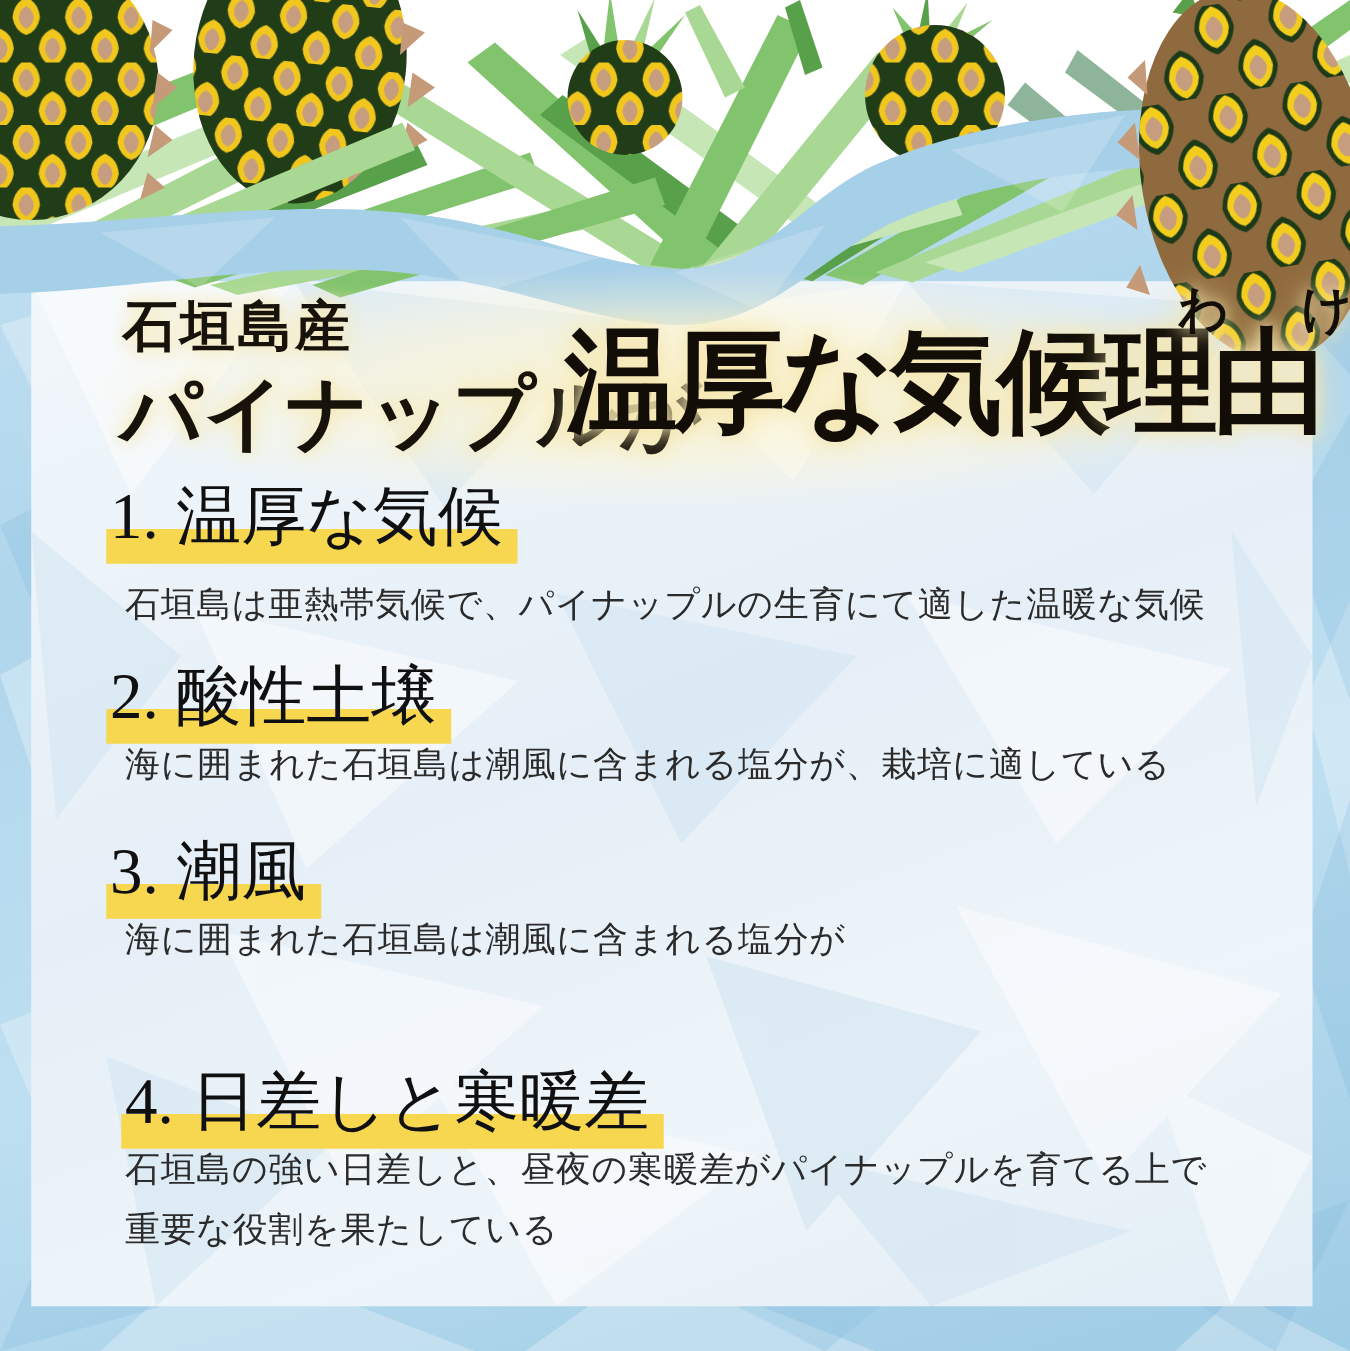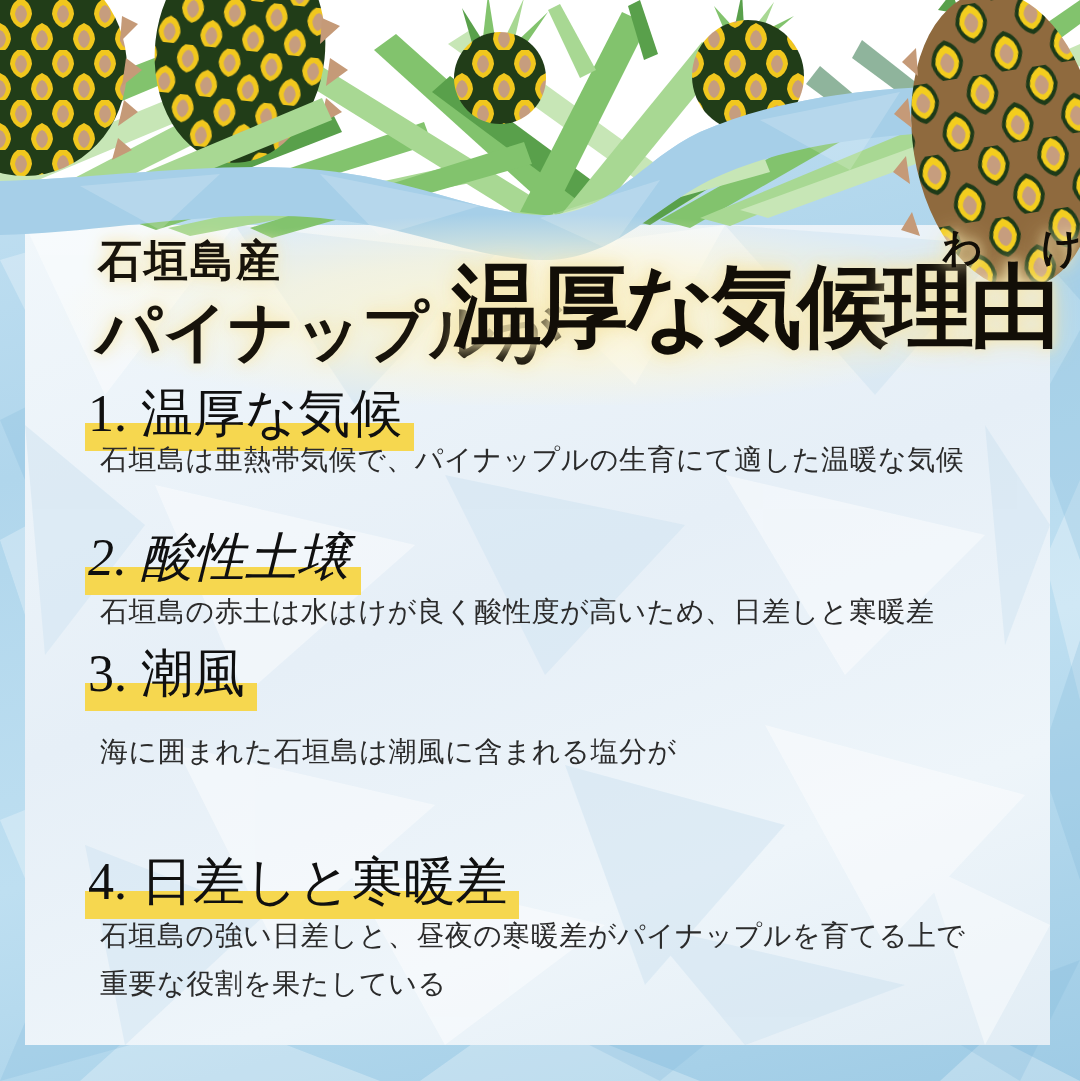--- a/index.html
+++ b/index.html
@@ -28,24 +28,24 @@
   .rb-wrap{position:relative;display:inline-block;}
   .furi{position:absolute;left:0;right:0;top:-34px;text-align:center;font-size:40px;
         font-weight:600;letter-spacing:58px;text-indent:58px;line-height:1;}
   .sec-h{position:absolute;left:85px;font-family:var(--serif);font-weight:500;
          font-size:52px;line-height:1;color:#101010;white-space:nowrap;text-align:center;}
   .hl{background:linear-gradient(to bottom,rgba(0,0,0,0) 58%,#f6d74f 58%);
       padding:0 12px 9px 3px;}
   .sec-h .num{margin-right:14px;}
   .sec-b{position:absolute;left:100px;font-family:var(--sans);font-size:28px;
          line-height:48px;color:#2b2b2b;letter-spacing:0.5px;white-space:nowrap;}
-  .s1h{top:388px;} .s1b{top:436px;}
-  .s2h{top:532px;font-style:italic;} .s2b{top:588px;}
-  .s3h{top:648px;} .s3b{top:728px;}
-  .s4h{top:856px;} .s4b{top:912px;}
+  .s1h{top:388px;} .s1b{top:460px;}
+  .s2h{top:532px;} .s2b{top:588px;}
+  .s3h{top:672px;} .s3b{top:728px;}
+  .s4h{top:856px;margin-left:12px;} .s4b{top:912px;}
 </style>
 </head>
 <body>
 
 <div class="page">
 
   <svg class="bg-tex" width="1080" height="1081" viewBox="0 0 1080 1081">
     <g fill="#ffffff" opacity="0.28">
       <polygon points="0,260 170,210 70,400"></polygon>
       <polygon points="0,540 130,470 40,660"></polygon>
@@ -216,21 +216,21 @@
   <div class="t-subject">パイナップルが</div>
   <div class="t-big"><span>温厚な気候</span><span class="rb-wrap"><span class="furi">わけ</span><span>理由</span></span></div>
 
   <div class="sec-h s1h"><span class="hl"><span class="num">1.</span><span>温厚な気候</span></span></div>
   <div class="sec-b s1b">
     <div>石垣島は亜熱帯気候で、パイナップルの生育にて適した温暖な気候</div>
   </div>
 
   <div class="sec-h s2h"><span class="hl"><span class="num">2.</span><span>酸性土壌</span></span></div>
   <div class="sec-b s2b">
-    <div>石垣島の赤土は水はけが良く酸性度が高いため、日差しと寒暖差</div>
+    <div>海に囲まれた石垣島は潮風に含まれる塩分が、栽培に適している</div>
   </div>
 
   <div class="sec-h s3h"><span class="hl"><span class="num">3.</span><span>潮風</span></span></div>
   <div class="sec-b s3b">
     <div>海に囲まれた石垣島は潮風に含まれる塩分が</div>
   </div>
 
   <div class="sec-h s4h"><span class="hl"><span class="num">4.</span><span>日差しと寒暖差</span></span></div>
   <div class="sec-b s4b">
     <div>石垣島の強い日差しと、昼夜の寒暖差がパイナップルを育てる上で</div>

